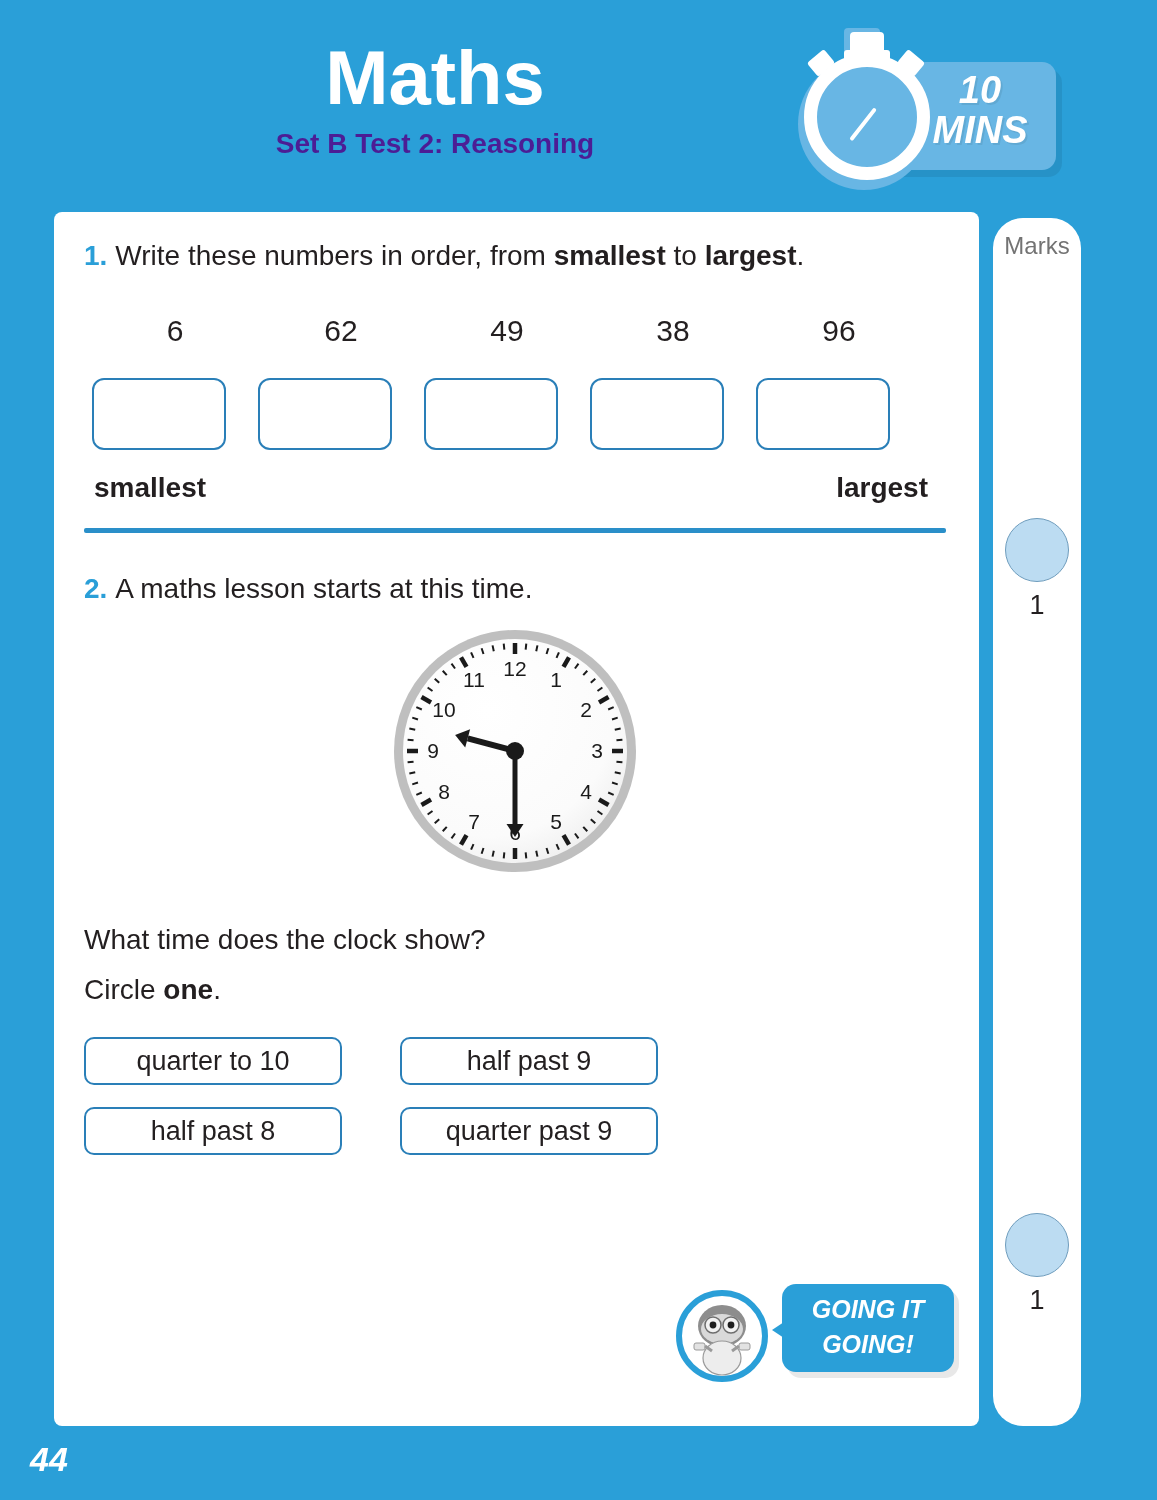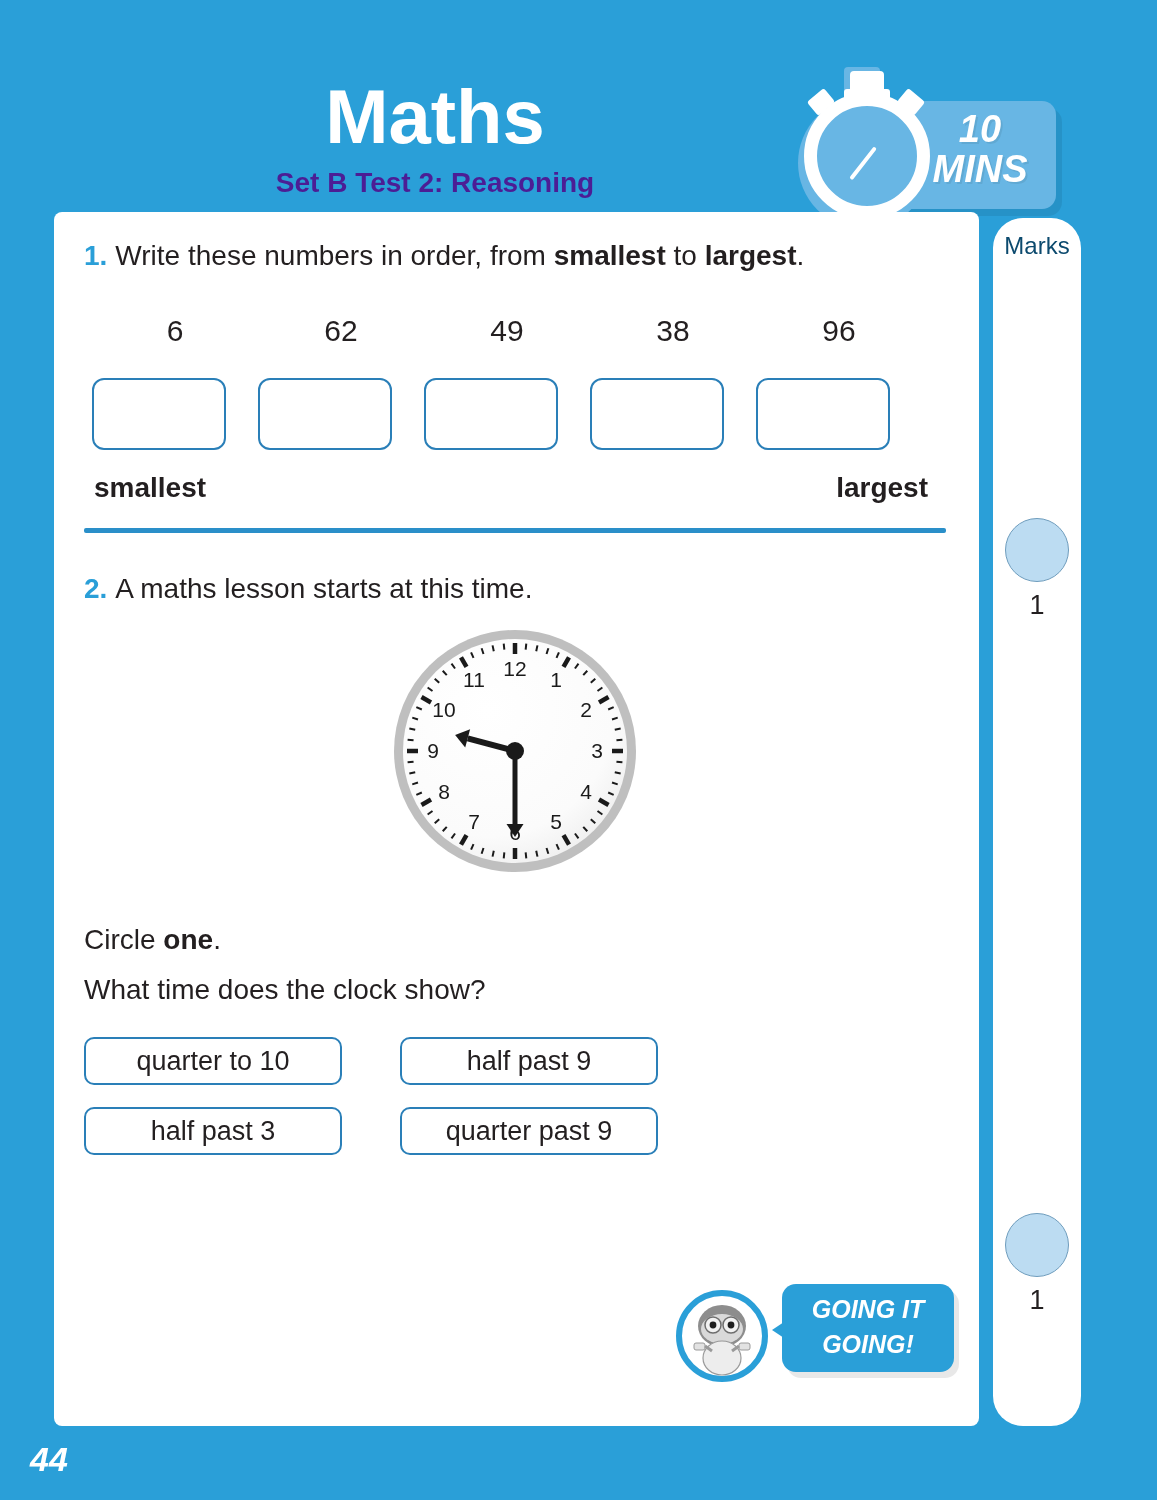--- a/index.html
+++ b/index.html
@@ -12,21 +12,20 @@
     position: relative;
     overflow: hidden;
   }
 
   
   .header {
     position: absolute;
     top: 0; left: 0;
     width: 924px;
     height: 212px;
-    margin-top: 39px;
   }
   .title-block {
     position: absolute;
     left: 0; top: 36px;
     width: 870px;
     text-align: center;
   }
   .main-title {
     color: #ffffff;
     font-size: 76px;
@@ -292,21 +291,21 @@
     left: 993px; top: 218px;
     width: 88px; height: 1208px;
     background: #ffffff;
     border-radius: 30px;
   }
   .marks-label {
     position: absolute;
     left: 0; top: 14px;
     width: 88px;
     text-align: center;
-    color: #0c4a6e;
+    color: #737373;
     font-size: 24px;
   }
   .mark-slot { position: absolute; left: 0; width: 88px; text-align: center; }
   .mark-circle {
     width: 64px; height: 64px;
     border-radius: 50%;
     background: #bcdcf2;
     border: 1.5px solid #6f9dbd;
     margin: 0 auto;
   }
@@ -484,30 +483,30 @@
             <line id="hourhand" x1="124" y1="124" x2="76.66963451183565" y2="111.3178667899765" stroke="#1a1a1a" stroke-width="6" stroke-linecap="butt"></line>
             <polygon id="hourarrow" points="64.11259877007777,107.95321920364374 79.1284154403096,102.14157144023035 74.21085358336171,120.49416213972266" fill="#1a1a1a"></polygon>
             <line id="minhand" x1="124" y1="124" x2="124" y2="197" stroke="#1a1a1a" stroke-width="5" stroke-linecap="butt"></line>
             <polygon id="minarrow" points="124,210 115.5,197 132.5,197" fill="#1a1a1a"></polygon>
             <circle cx="124" cy="124" r="9" fill="#1a1a1a"></circle>
           </svg>
         </div>
       </div>
 
       <div class="q2-followup">
+        <div class="follow-text">What time does the clock show?</div>
         <div class="follow-text">
           <span>Circle </span><b>one</b><span>.</span>
         </div>
-        <div class="follow-text">What time does the clock show?</div>
       </div>
 
       <div class="options-grid">
         <div class="option-box">quarter to 10</div>
         <div class="option-box">half past 9</div>
-        <div class="option-box">half past 3</div>
+        <div class="option-box">half past 8</div>
         <div class="option-box">quarter past 9</div>
       </div>
     </div>
 
   </div>
 
   <div class="mascot-area">
     <div class="bubble"></div>
     <div class="bubble-tail"></div>
     <div class="bubble-text">

